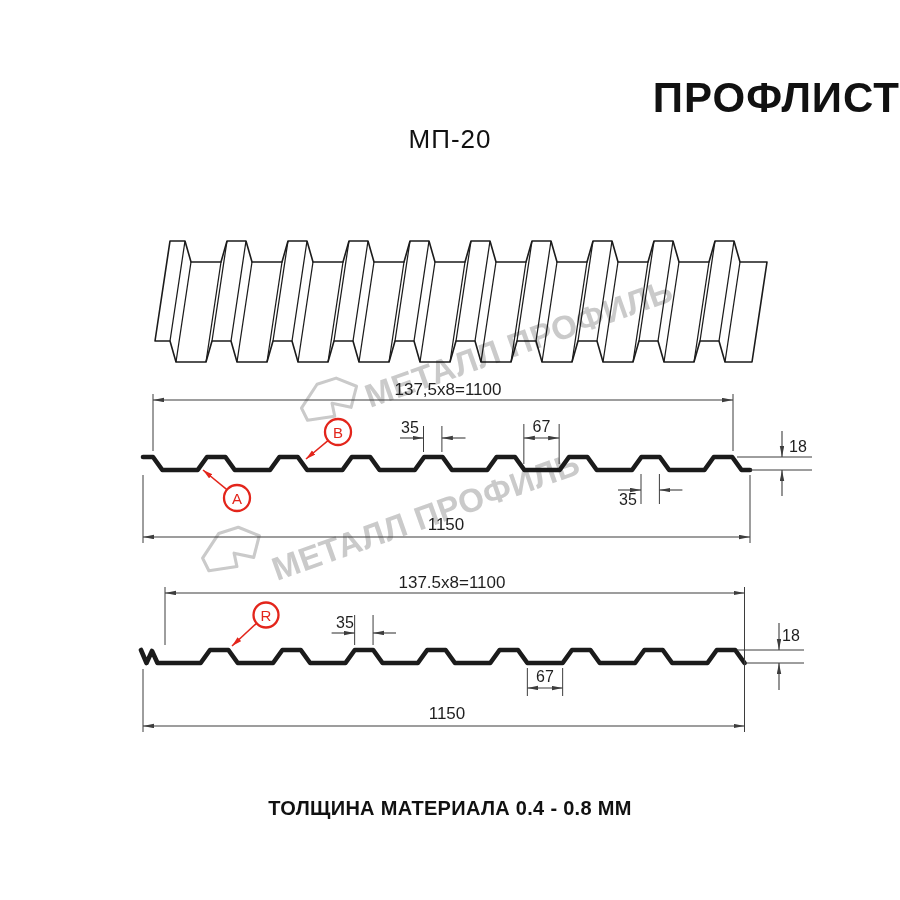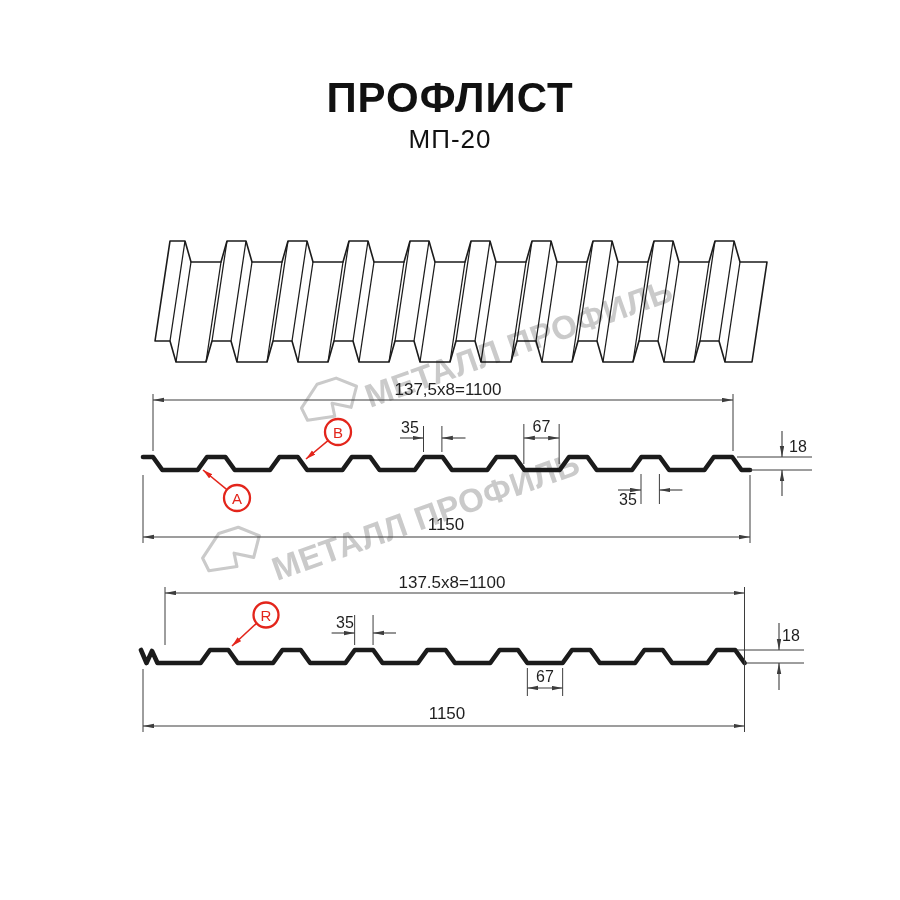--- a/index.html
+++ b/index.html
@@ -1,20 +1,20 @@
 <!DOCTYPE html>
 <html style="--red: #e3251b; --line: #1b1b1b; --dim: #3d3d3d; --wm: #c7c7c7;"><head>
 <meta charset="utf-8">
 <style>
   :root{
     --line:#1b1b1b; --dim:#3d3d3d; --red:#e3251b; --wm:#c7c7c7; --text:#111111;
   }
   html,body{margin:0;padding:0;background:#ffffff;width:900px;height:900px;overflow:hidden;}
   .page{position:relative;width:900px;height:900px;font-family:"Liberation Sans",sans-serif;}
-  .title{position:absolute;top:74px;left:0;width:900px;text-align:center;
+  .title{position:absolute;top:74px;left:0;width:900px;text-align:right;
          font-size:42px;font-weight:bold;color:var(--text);letter-spacing:1px;}
   .subtitle{position:absolute;top:124px;left:0;width:900px;text-align:center;
          font-size:26px;font-weight:500;color:var(--text);letter-spacing:1px;}
   .footer{position:absolute;top:797px;left:0;width:900px;text-align:center;
          font-size:20px;font-weight:600;color:var(--text);letter-spacing:.3px;}
   svg{position:absolute;top:0;left:0;}
   .prof{fill:none;stroke:var(--line);stroke-width:4.6;stroke-linejoin:round;stroke-linecap:round;}
   .ext{stroke:var(--dim);stroke-width:1;fill:none;}
   .dimline{stroke:var(--dim);stroke-width:1.1;fill:none;}
   .dimtext{font-family:"Liberation Sans",sans-serif;font-size:16px;fill:#1f1f1f;}
@@ -199,13 +199,14 @@
       </g>
 
       <g>
         <line class="leader" x1="256.4" y1="623.4" x2="232" y2="646" marker-end="url(#arrRed)"></line>
         <circle class="callout-circle" cx="266" cy="615" r="12.5"></circle>
         <text class="callout-letter" x="266" y="620.5" text-anchor="middle">R</text>
       </g>
     </g>
   </svg>
 
+  <div class="footer">ТОЛЩИНА МАТЕРИАЛА 0.4 - 0.8 ММ</div>
 </div>
 
 </body></html>

